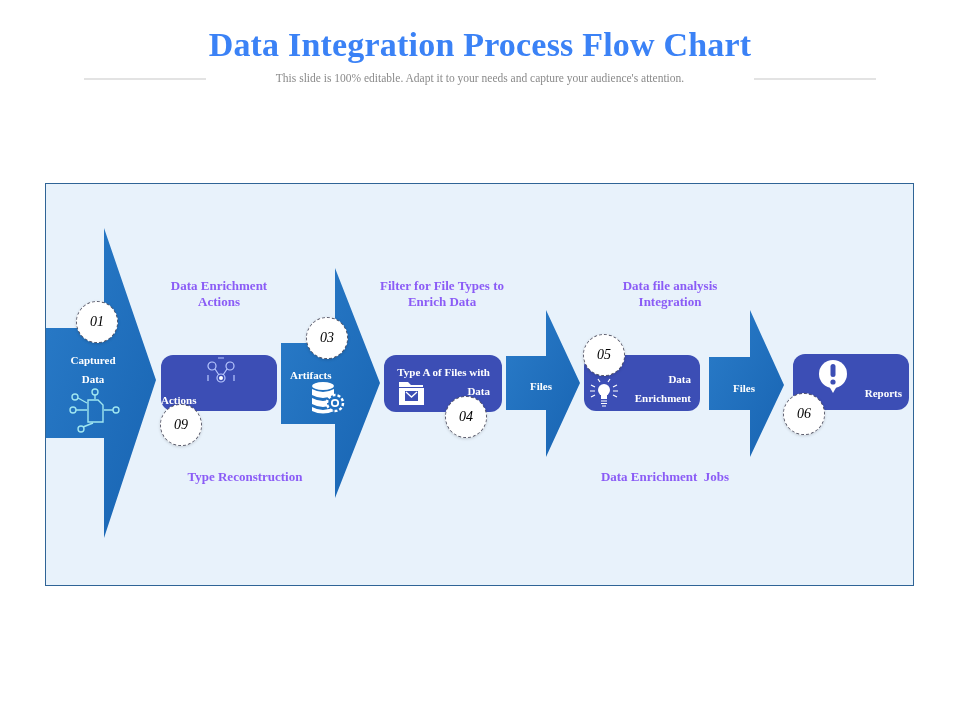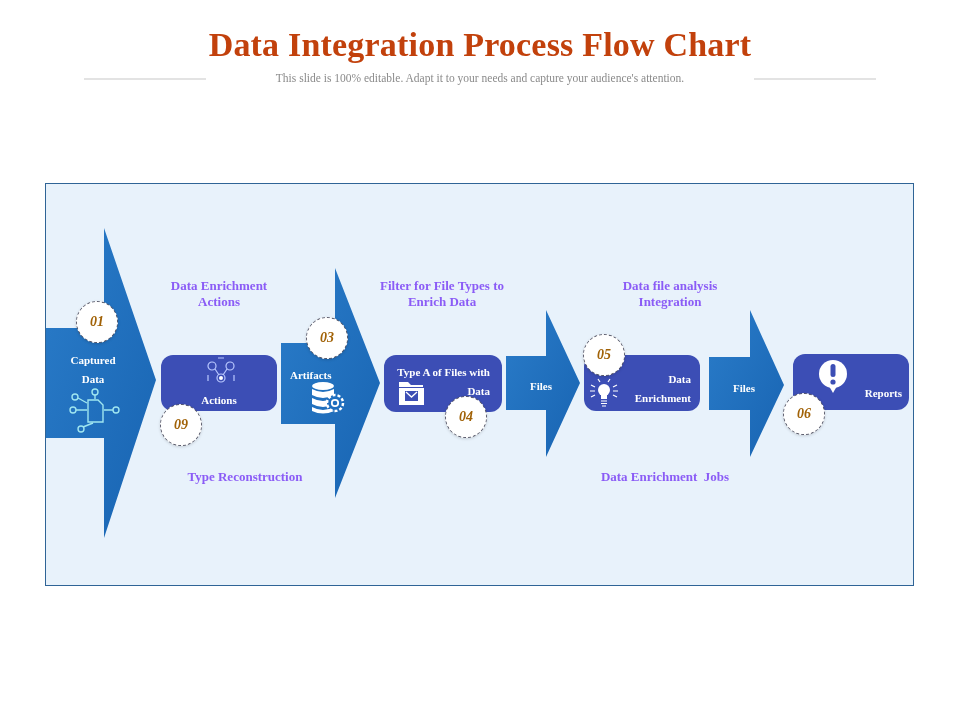--- a/index.html
+++ b/index.html
@@ -1,35 +1,35 @@
 <!DOCTYPE html>
 <html><head>
 <meta charset="utf-8">
 <style>
   html, body { margin: 0; padding: 0; }
   body { width: 960px; height: 720px; background: #ffffff; position: relative; overflow: hidden;
          font-family: "DejaVu Serif", "Liberation Serif", serif; }
   .title { position: absolute; left: 0; top: 26px; width: 960px; text-align: center;
            font-family: "Liberation Serif", "DejaVu Serif", serif; font-weight: bold;
-           font-size: 34px; color: #c2410c; letter-spacing: 0.2px; }
+           font-size: 34px; color: #3b82f6; letter-spacing: 0.2px; }
   .sub-line { position: absolute; top: 78px; height: 2px; background: #e3e3e3; }
   .subtitle { position: absolute; left: 0; top: 72px; width: 960px; text-align: center;
               font-family: "Liberation Serif", "DejaVu Serif", serif; font-size: 11.5px; color: #8a8a8a; }
   .panel { position: absolute; left: 45px; top: 183px; width: 869px; height: 403px;
            background: #e8f2fb; border: 1px solid #2f6496; box-sizing: border-box; }
   svg.flow { position: absolute; left: 0; top: 0; }
   .lbl { position: absolute; text-align: center; font-family: "Liberation Serif", "DejaVu Serif", serif;
          font-weight: bold; font-size: 13px; color: #8b5cf6; line-height: 16px; }
   .wlbl { position: absolute; font-family: "Liberation Serif", "DejaVu Serif", serif; font-weight: bold;
           font-size: 11px; color: #ffffff; line-height: 19px; }
   .box { position: absolute; background: #3c4eb5; border-radius: 12px; }
   .num { position: absolute; width: 42px; height: 42px; border-radius: 50%; background: #ffffff;
          border: 1px dashed #5a5a6a; box-sizing: border-box; box-shadow: 0 1px 3px rgba(0,0,0,0.15);
          text-align: center; line-height: 40px; font-family: "Liberation Serif", "DejaVu Serif", serif;
-         font-weight: bold; font-style: italic; font-size: 14px; color: #a16207; }
+         font-weight: normal; font-style: italic; font-size: 14px; color: #000000; }
   .icon { position: absolute; }
 </style>
 </head>
 <body>
 
 <div class="title">Data Integration Process Flow Chart</div>
 <div class="sub-line" style="left:84px;width:122px;"></div>
 <div class="sub-line" style="left:754px;width:122px;"></div>
 <div class="subtitle">This slide is 100% editable.  Adapt  it to your needs  and capture  your audience's  attention.</div>
 
@@ -69,21 +69,21 @@
 <div class="box" style="left:161px;top:355px;width:116px;height:56px;"></div>
 <svg class="icon" style="left:204px;top:357px;" width="34" height="30" viewBox="0 0 34 30">
   <g fill="none" stroke="#b9c8ff" stroke-width="1.2">
     <circle cx="8" cy="9" r="4"></circle>
       <circle cx="26" cy="9" r="4"></circle>
     <circle cx="17" cy="21" r="4"></circle>
     <path d="M4 18 v6 M30 18 v6 M11 12 l4 6 M23 12 l-4 6 M14 1 h6"></path>
   </g>
   <circle cx="17" cy="21" r="2" fill="#ffffff"></circle>
 </svg>
-<div class="wlbl" style="left:161px;top:391px;width:116px;text-align:center;">Actions</div>
+<div class="wlbl" style="left:161px;top:391px;width:116px;text-align:left;">Actions</div>
 <div class="num" style="left:160px;top:404px;">09</div>
 
 <div class="num" style="left:306px;top:317px;">03</div>
 <div class="wlbl" style="left:290px;top:366px;width:76px;text-align:left;">Artifacts</div>
 <svg class="icon" style="left:310px;top:381px;" width="36" height="34" viewBox="0 0 36 34">
   <g fill="#ffffff">
     <ellipse cx="13" cy="5" rx="11" ry="4"></ellipse>
     <path d="M2 8 q11 6 22 0 v6 q-11 6 -22 0 z"></path>
     <path d="M2 17 q11 6 22 0 v6 q-11 6 -22 0 z"></path>
     <path d="M2 26 q11 6 22 0 v4 q-11 5 -22 0 z"></path>

